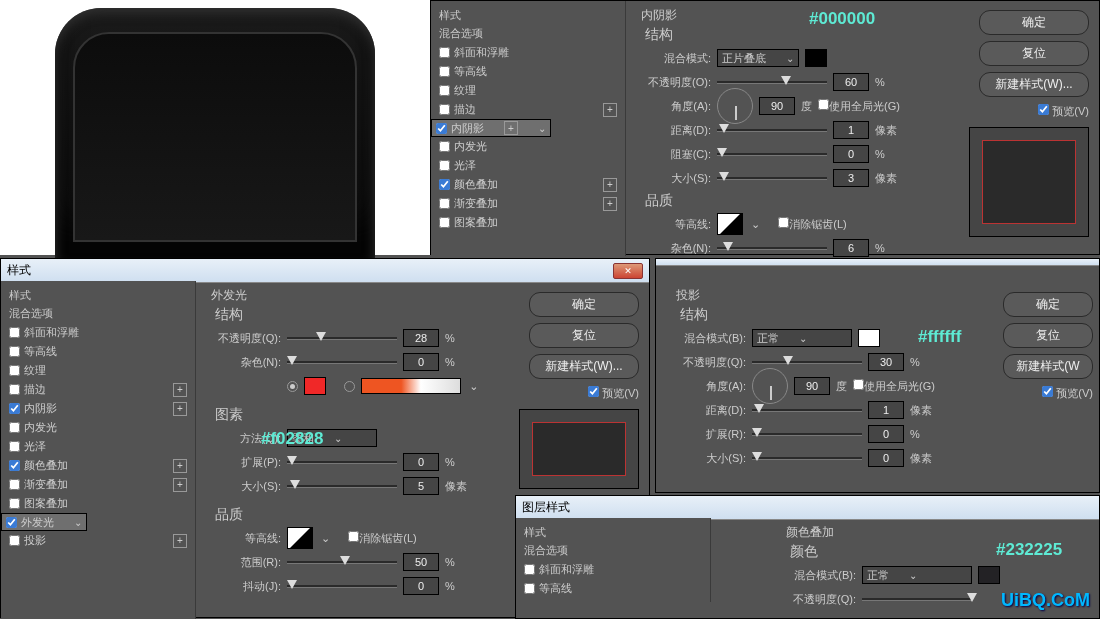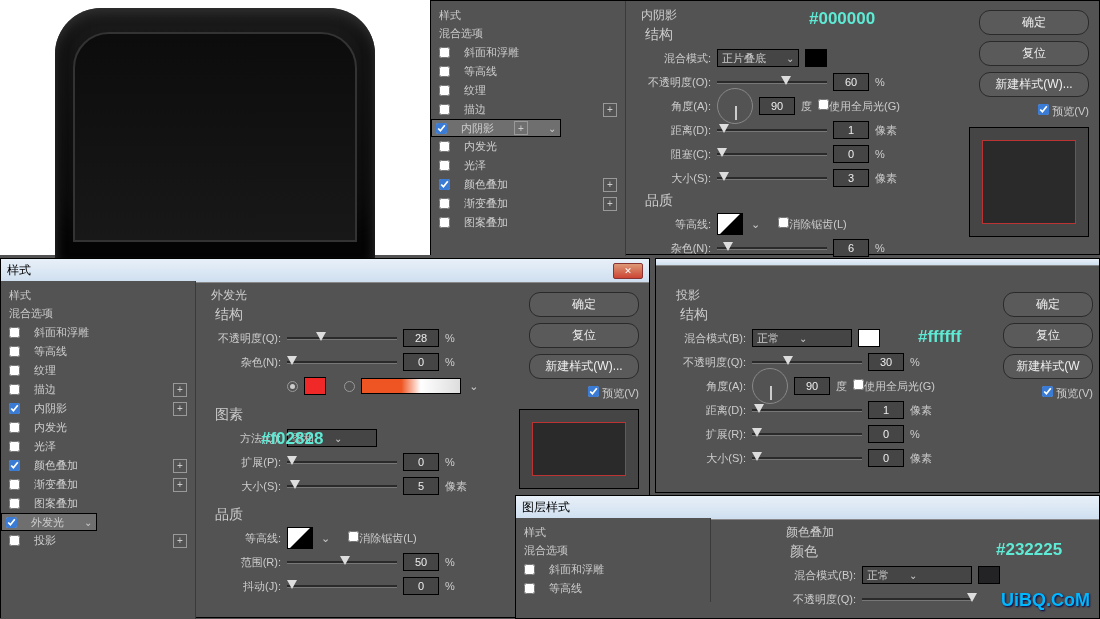--- a/index.html
+++ b/index.html
@@ -4,21 +4,21 @@
 <style>
 * { box-sizing: border-box; margin: 0; padding: 0; font-family: "Microsoft YaHei", sans-serif; }
 body { background: #535353; color: #ccc; font-size: 11px; width: 1100px; height: 619px; position: relative; overflow: hidden; }
 .panel { position: absolute; background: #535353; border: 1px solid #000; }
 .titlebar { background: linear-gradient(#e8f0f8,#cfdff0); color: #000; padding: 3px 6px; font-size: 12px; border-bottom: 1px solid #888; display: flex; justify-content: space-between; align-items: center; }
 .close-btn { width: 30px; height: 16px; background: linear-gradient(#d97,#c43); border: 1px solid #833; border-radius: 2px; color: #fff; font-size: 9px; text-align: center; line-height: 14px; }
 .style-list { background: #535353; padding: 4px 0; }
 .style-head { padding: 3px 8px 1px; font-size: 11px; }
 .style-row { display: flex; align-items: center; justify-content: space-between; padding: 2px 8px; height: 19px; }
 .style-row.sel { background: #6f6f6f; }
-.style-row label { display: flex; align-items: center; gap: 14px; }
+.style-row label { display: flex; align-items: center; gap: 4px; }
 .plus { width: 14px; height: 14px; border: 1px solid #999; display: flex; align-items: center; justify-content: center; font-size: 10px; color: #ccc; }
 input[type=checkbox] { width: 11px; height: 11px; accent-color: #3a7bd5; }
 .section { padding: 6px 10px; }
 .sec-title { font-size: 12px; margin-bottom: 2px; }
 .sub-title { font-size: 14px; margin: 2px 0 4px 4px; font-family: Liberation Mono, monospace; }
 .row { display: flex; align-items: center; gap: 6px; margin: 4px 0; height: 20px; }
 .lbl { width: 70px; text-align: right; font-size: 11px; white-space: nowrap; }
 .sld { flex: 0 0 110px; height: 14px; position: relative; }
 .sld:before { content:""; position:absolute; top:6px; left:0; right:0; height:2px; background:#2a2a2a; border-bottom:1px solid #777; }
 .sld-h { position:absolute; top:1px; width:0; height:0; border-left:5px solid transparent; border-right:5px solid transparent; border-top:9px solid #ddd; }

